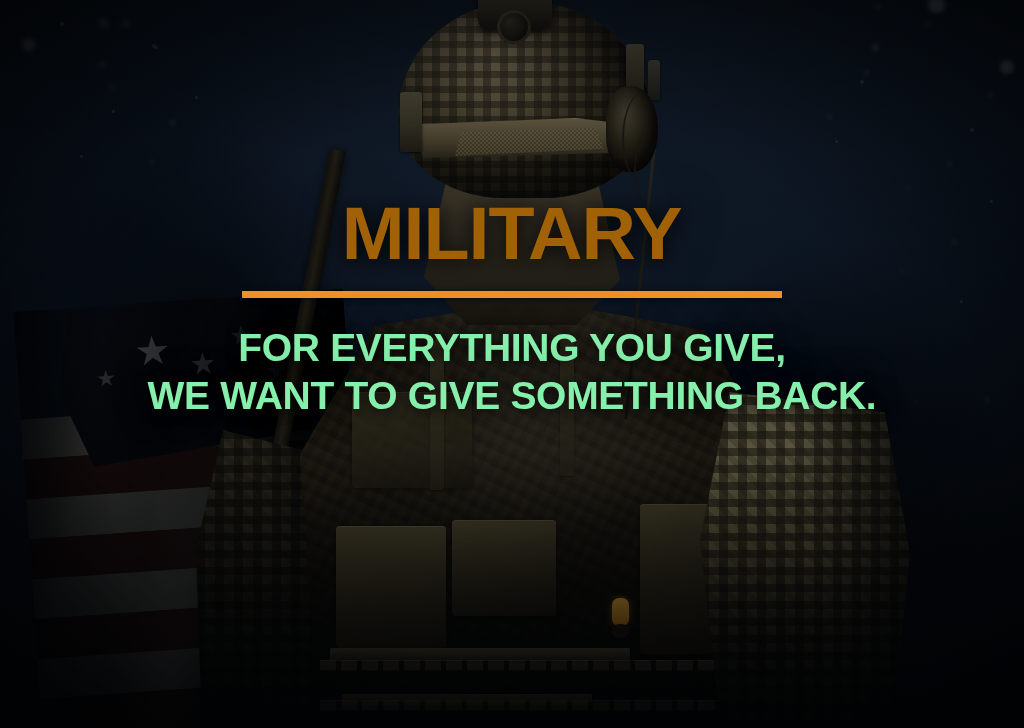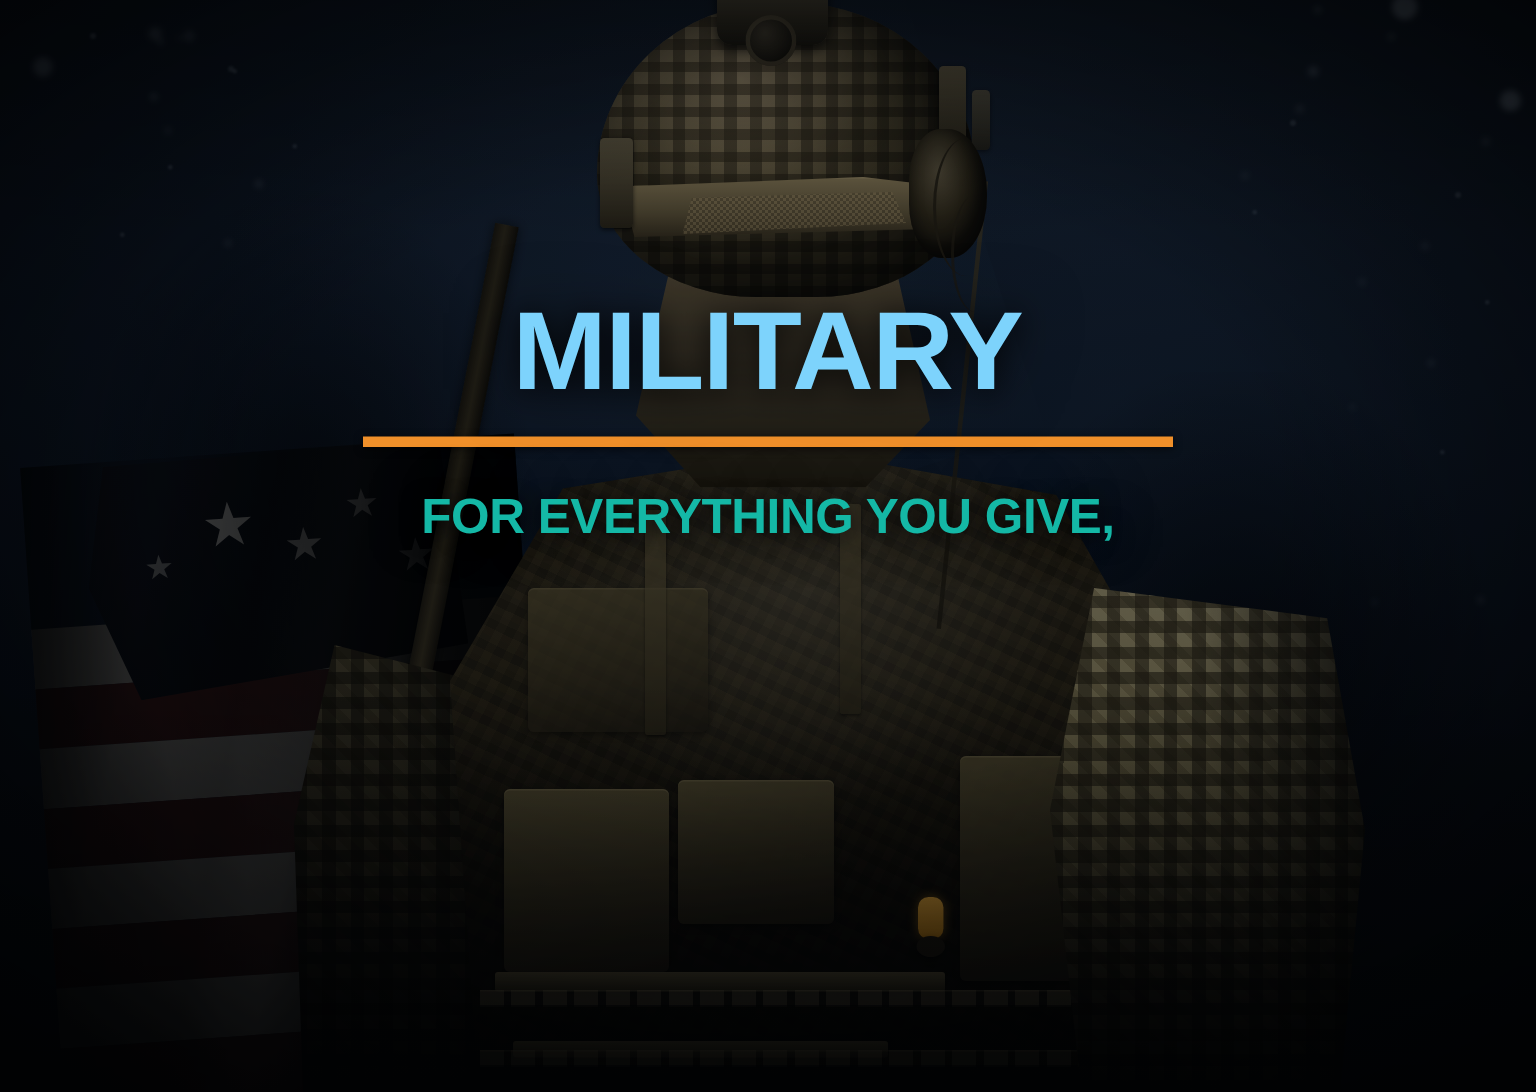--- a/index.html
+++ b/index.html
@@ -223,21 +223,21 @@
   }
 
   
   .content{
     position:absolute;inset:0;
     display:flex;flex-direction:column;align-items:center;
     text-align:center;
   }
   .headline{
     font-weight:bold;
-    color:#7dd3fc;
+    color:#a16207;
     letter-spacing:-1px;
     line-height:.96;
     text-shadow:0 2px 18px rgba(0,0,0,.75), 0 0 42px rgba(0,0,0,.55);
     margin:0;
   }
   .headline .l1{
     display:block;font-size:74px;
     transform:scaleX(1.02);
     margin-top:198px;
   }
@@ -245,22 +245,22 @@
     display:block;font-size:84px;
     transform:scaleX(1.0);
     margin-top:-4px;
   }
   .rule{
     width:540px;height:7px;background:#f0902a;margin-top:22px;
     box-shadow:0 1px 6px rgba(0,0,0,.6);
   }
   .subhead{
     margin-top:26px;
-    color:#14b8a6;font-weight:bold;
-    font-size:33px;line-height:1.22;letter-spacing:-.3px;
+    color:#86efac;font-weight:bold;
+    font-size:39px;line-height:1.22;letter-spacing:-.3px;
     text-shadow:0 2px 14px rgba(0,0,0,.8), 0 0 34px rgba(0,0,0,.6);
   }
   .subhead .s1,.subhead .s2{display:block;}
 </style>
 </head>
 <body>
 
 <div id="banner">
 
   <div class="sky"></div>
@@ -385,16 +385,17 @@
     <div class="darken"></div>
   </div>
 
   <div class="content">
     <h1 class="headline">
       <span class="l1">MILITARY</span>
     </h1>
     <div class="rule" style="background: rgb(240, 144, 42);"></div>
     <div class="subhead">
       <span class="s1">FOR EVERYTHING YOU GIVE,</span>
+      <span class="s2">WE WANT TO GIVE SOMETHING BACK.</span>
     </div>
   </div>
 
 </div>
 
 </body></html>

